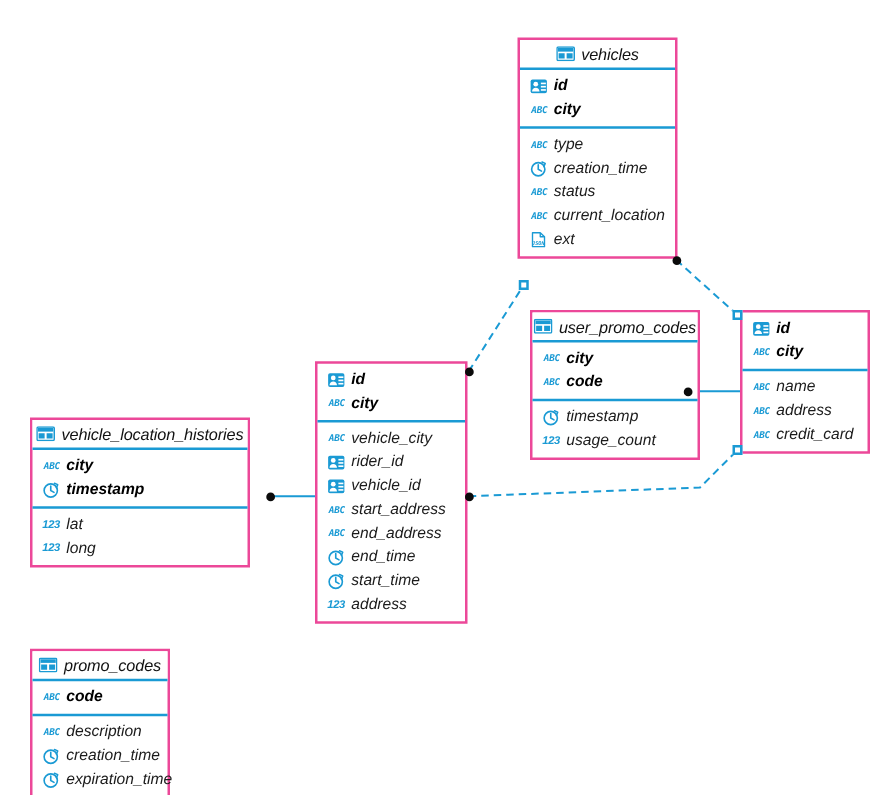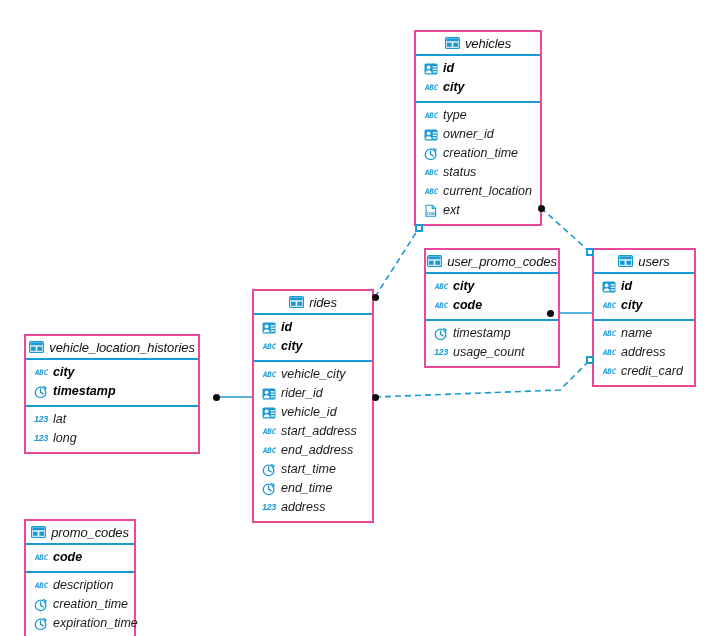--- a/index.html
+++ b/index.html
@@ -184,33 +184,20 @@
       </div>
       <div class="section">
         <div class="field">
           <span class="ticon">
             <span class="icon-abc">ABC</span>
           </span>
           <span class="field-name">type</span>
         </div>
         <div class="field">
           <span class="ticon">
-            <svg width="14" height="12" viewBox="0 0 14 12">
-              <rect x="0.5" y="0.5" width="13" height="11" rx="1.5" fill="#1a9ad4"></rect>
-              <circle cx="4.6" cy="4.3" r="1.9" fill="#ffffff"></circle>
-              <path d="M1.6 10.2c0-1.9 1.4-3 3-3s3 1.1 3 3z" fill="#ffffff"></path>
-              <rect x="8.7" y="3.1" width="4" height="1.3" fill="#ffffff"></rect>
-              <rect x="8.7" y="5.7" width="4" height="1.3" fill="#ffffff"></rect>
-              <rect x="8.7" y="8.3" width="4" height="1.3" fill="#ffffff"></rect>
-            </svg>
-          </span>
-          <span class="field-name">owner_id</span>
-        </div>
-        <div class="field">
-          <span class="ticon">
             <svg width="14" height="14" viewBox="0 0 14 14">
               <circle cx="6.6" cy="7.4" r="5.3" fill="none" stroke="#1a9ad4" stroke-width="1.3"></circle>
               <path d="M6.6 3.9 V7.4 L9.2 8.9" fill="none" stroke="#1a9ad4" stroke-width="1.3" stroke-linecap="round"></path>
               <path d="M9.6 1.6 l2.6 1.1 -1.1 2.6" fill="none" stroke="#1a9ad4" stroke-width="1.2" stroke-linecap="round" stroke-linejoin="round"></path>
             </svg>
           </span>
           <span class="field-name">creation_time</span>
         </div>
         <div class="field">
           <span class="ticon">
@@ -275,31 +262,20 @@
         </div>
         <div class="field">
           <span class="ticon">
             <span class="icon-123">123</span>
           </span>
           <span class="field-name">usage_count</span>
         </div>
       </div>
     </div>
     <div class="entity" style="left: 592px; top: 248px; width: 104px;">
-      <div class="entity-header">
-        <span class="ticon tbl-glyph">
-          <svg width="15" height="12" viewBox="0 0 15 12">
-            <rect x="0.6" y="0.6" width="13.8" height="10.8" rx="1" fill="#ffffff" stroke="#1a9ad4" stroke-width="1.2"></rect>
-            <rect x="1.4" y="1.4" width="12.2" height="2.9" fill="#1a9ad4"></rect>
-            <rect x="1.9" y="5.6" width="4.8" height="4.2" fill="#1a9ad4"></rect>
-            <rect x="8.3" y="5.6" width="4.8" height="4.2" fill="#1a9ad4"></rect>
-          </svg>
-        </span>
-        <span class="entity-title">users</span>
-      </div>
       <div class="section pk">
         <div class="field key">
           <span class="ticon">
             <svg width="14" height="12" viewBox="0 0 14 12">
               <rect x="0.5" y="0.5" width="13" height="11" rx="1.5" fill="#1a9ad4"></rect>
               <circle cx="4.6" cy="4.3" r="1.9" fill="#ffffff"></circle>
               <path d="M1.6 10.2c0-1.9 1.4-3 3-3s3 1.1 3 3z" fill="#ffffff"></path>
               <rect x="8.7" y="3.1" width="4" height="1.3" fill="#ffffff"></rect>
               <rect x="8.7" y="5.7" width="4" height="1.3" fill="#ffffff"></rect>
               <rect x="8.7" y="8.3" width="4" height="1.3" fill="#ffffff"></rect>
@@ -329,31 +305,20 @@
         </div>
         <div class="field">
           <span class="ticon">
             <span class="icon-abc">ABC</span>
           </span>
           <span class="field-name">credit_card</span>
         </div>
       </div>
     </div>
     <div class="entity" style="left: 252px; top: 289px; width: 122px;">
-      <div class="entity-header">
-        <span class="ticon tbl-glyph">
-          <svg width="15" height="12" viewBox="0 0 15 12">
-            <rect x="0.6" y="0.6" width="13.8" height="10.8" rx="1" fill="#ffffff" stroke="#1a9ad4" stroke-width="1.2"></rect>
-            <rect x="1.4" y="1.4" width="12.2" height="2.9" fill="#1a9ad4"></rect>
-            <rect x="1.9" y="5.6" width="4.8" height="4.2" fill="#1a9ad4"></rect>
-            <rect x="8.3" y="5.6" width="4.8" height="4.2" fill="#1a9ad4"></rect>
-          </svg>
-        </span>
-        <span class="entity-title">rides</span>
-      </div>
       <div class="section pk">
         <div class="field key">
           <span class="ticon">
             <svg width="14" height="12" viewBox="0 0 14 12">
               <rect x="0.5" y="0.5" width="13" height="11" rx="1.5" fill="#1a9ad4"></rect>
               <circle cx="4.6" cy="4.3" r="1.9" fill="#ffffff"></circle>
               <path d="M1.6 10.2c0-1.9 1.4-3 3-3s3 1.1 3 3z" fill="#ffffff"></path>
               <rect x="8.7" y="3.1" width="4" height="1.3" fill="#ffffff"></rect>
               <rect x="8.7" y="5.7" width="4" height="1.3" fill="#ffffff"></rect>
               <rect x="8.7" y="8.3" width="4" height="1.3" fill="#ffffff"></rect>
@@ -414,31 +379,31 @@
           <span class="field-name">end_address</span>
         </div>
         <div class="field">
           <span class="ticon">
             <svg width="14" height="14" viewBox="0 0 14 14">
               <circle cx="6.6" cy="7.4" r="5.3" fill="none" stroke="#1a9ad4" stroke-width="1.3"></circle>
               <path d="M6.6 3.9 V7.4 L9.2 8.9" fill="none" stroke="#1a9ad4" stroke-width="1.3" stroke-linecap="round"></path>
               <path d="M9.6 1.6 l2.6 1.1 -1.1 2.6" fill="none" stroke="#1a9ad4" stroke-width="1.2" stroke-linecap="round" stroke-linejoin="round"></path>
             </svg>
           </span>
+          <span class="field-name">end_time</span>
+        </div>
+        <div class="field">
+          <span class="ticon">
+            <svg width="14" height="14" viewBox="0 0 14 14">
+              <circle cx="6.6" cy="7.4" r="5.3" fill="none" stroke="#1a9ad4" stroke-width="1.3"></circle>
+              <path d="M6.6 3.9 V7.4 L9.2 8.9" fill="none" stroke="#1a9ad4" stroke-width="1.3" stroke-linecap="round"></path>
+              <path d="M9.6 1.6 l2.6 1.1 -1.1 2.6" fill="none" stroke="#1a9ad4" stroke-width="1.2" stroke-linecap="round" stroke-linejoin="round"></path>
+            </svg>
+          </span>
           <span class="field-name">start_time</span>
-        </div>
-        <div class="field">
-          <span class="ticon">
-            <svg width="14" height="14" viewBox="0 0 14 14">
-              <circle cx="6.6" cy="7.4" r="5.3" fill="none" stroke="#1a9ad4" stroke-width="1.3"></circle>
-              <path d="M6.6 3.9 V7.4 L9.2 8.9" fill="none" stroke="#1a9ad4" stroke-width="1.3" stroke-linecap="round"></path>
-              <path d="M9.6 1.6 l2.6 1.1 -1.1 2.6" fill="none" stroke="#1a9ad4" stroke-width="1.2" stroke-linecap="round" stroke-linejoin="round"></path>
-            </svg>
-          </span>
-          <span class="field-name">end_time</span>
         </div>
         <div class="field">
           <span class="ticon">
             <span class="icon-123">123</span>
           </span>
           <span class="field-name">address</span>
         </div>
       </div>
     </div>
     <div class="entity" style="left: 24px; top: 334px; width: 176px;">

